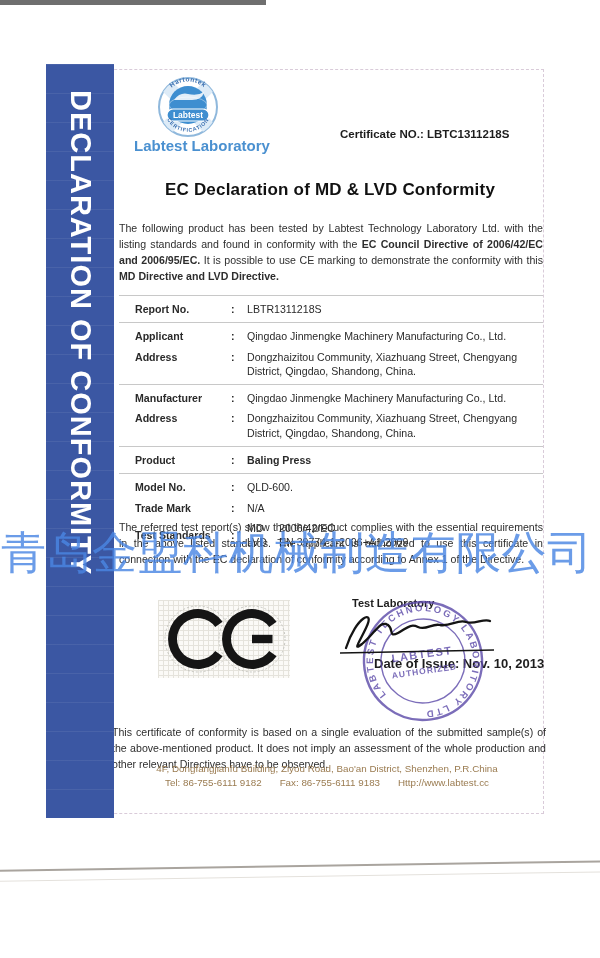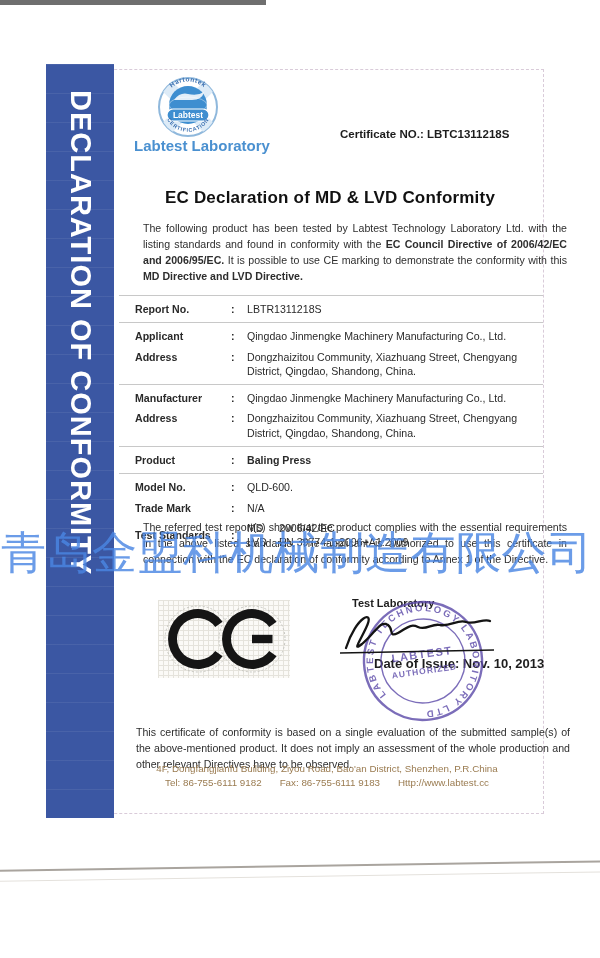--- a/index.html
+++ b/index.html
@@ -27,25 +27,25 @@
   .banner-text { writing-mode:vertical-rl; color:#ffffff; font-weight:bold;
     font-size:29px; letter-spacing:1px; padding-top:26px; white-space:nowrap; }
 
   .logo-svg { position:absolute; left:136px; top:74px; z-index:2; }
   .logo-caption { position:absolute; left:130px; top:137px; width:144px; text-align:center;
     color:#4a90d0; font-weight:bold; font-size:15px; z-index:2; }
 
   .cert-no { position:absolute; left:340px; top:128px; font-weight:bold; font-size:11.5px;
     color:#1d1d1d; z-index:2; }
 
-  .doc-title { position:absolute; left:115px; top:188px; width:430px; text-align:center;
+  .doc-title { position:absolute; left:115px; top:180px; width:430px; text-align:center;
     font-weight:bold; font-size:17px; color:#111; letter-spacing:0.2px; z-index:2; }
 
   .para { position:absolute; font-size:10.6px; line-height:1.52; text-align:justify;
-    color:#2e2e2e; z-index:2;margin-left:24px; }
+    color:#2e2e2e; z-index:2; }
   .intro { left:119px; top:220px; width:424px; }
   .closing { left:119px; top:519px; width:424px; }
   .disclaimer { left:112px; top:724px; width:434px; }
   .b { font-weight:bold; }
 
   .cert-table { position:absolute; left:119px; top:292px; width:424px; z-index:2; font-size:10.6px; }
   .sep { height:1px; background:#c8c8c8; margin:3px 0; }
   .trow { display:flex; align-items:flex-start; padding:3px 16px; line-height:1.35; }
   .trow.center { align-items:center; }
   .tlabel { width:96px; font-weight:bold; flex:none; }

